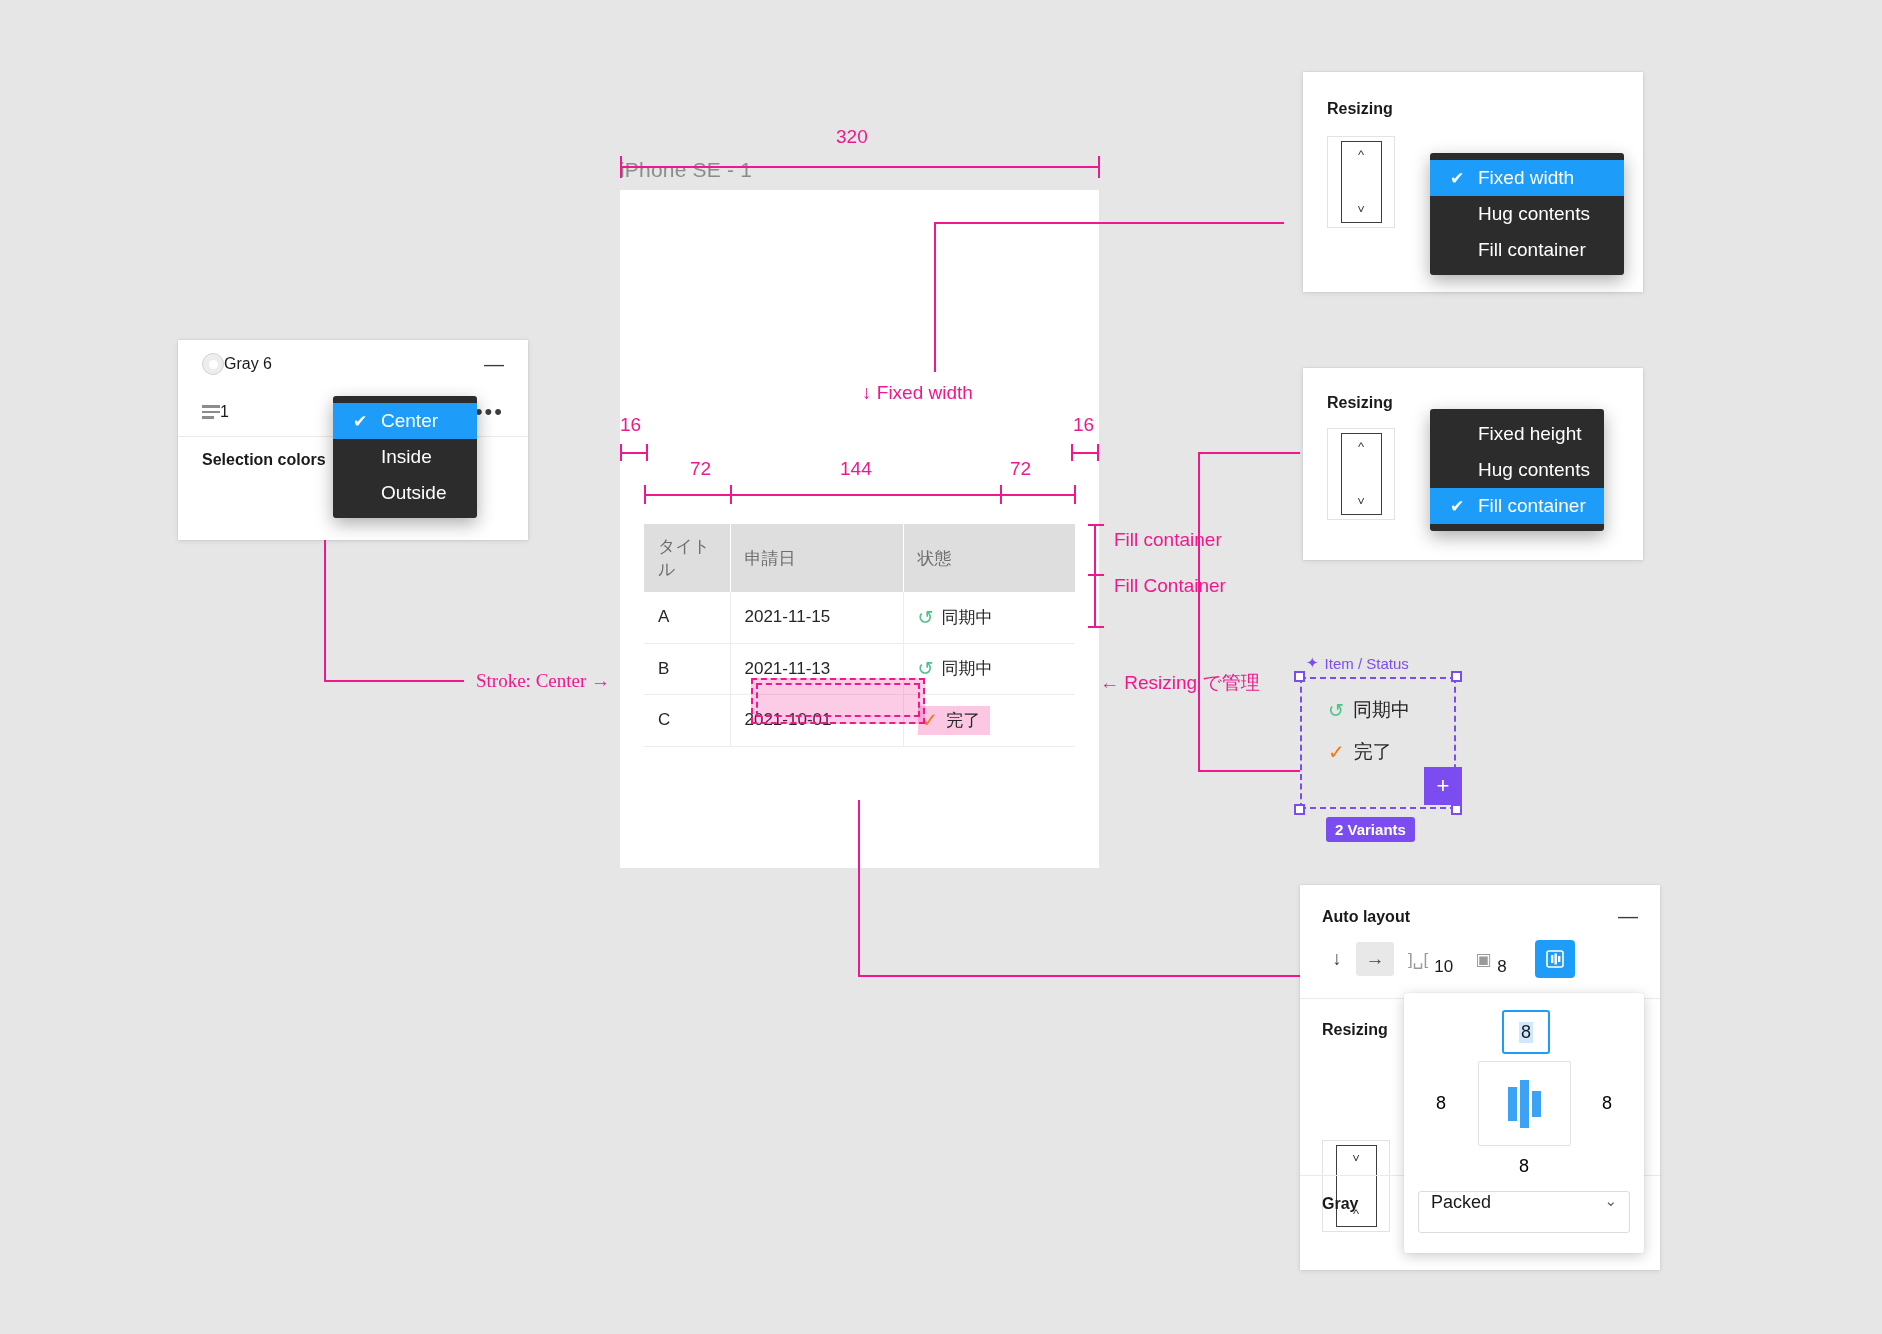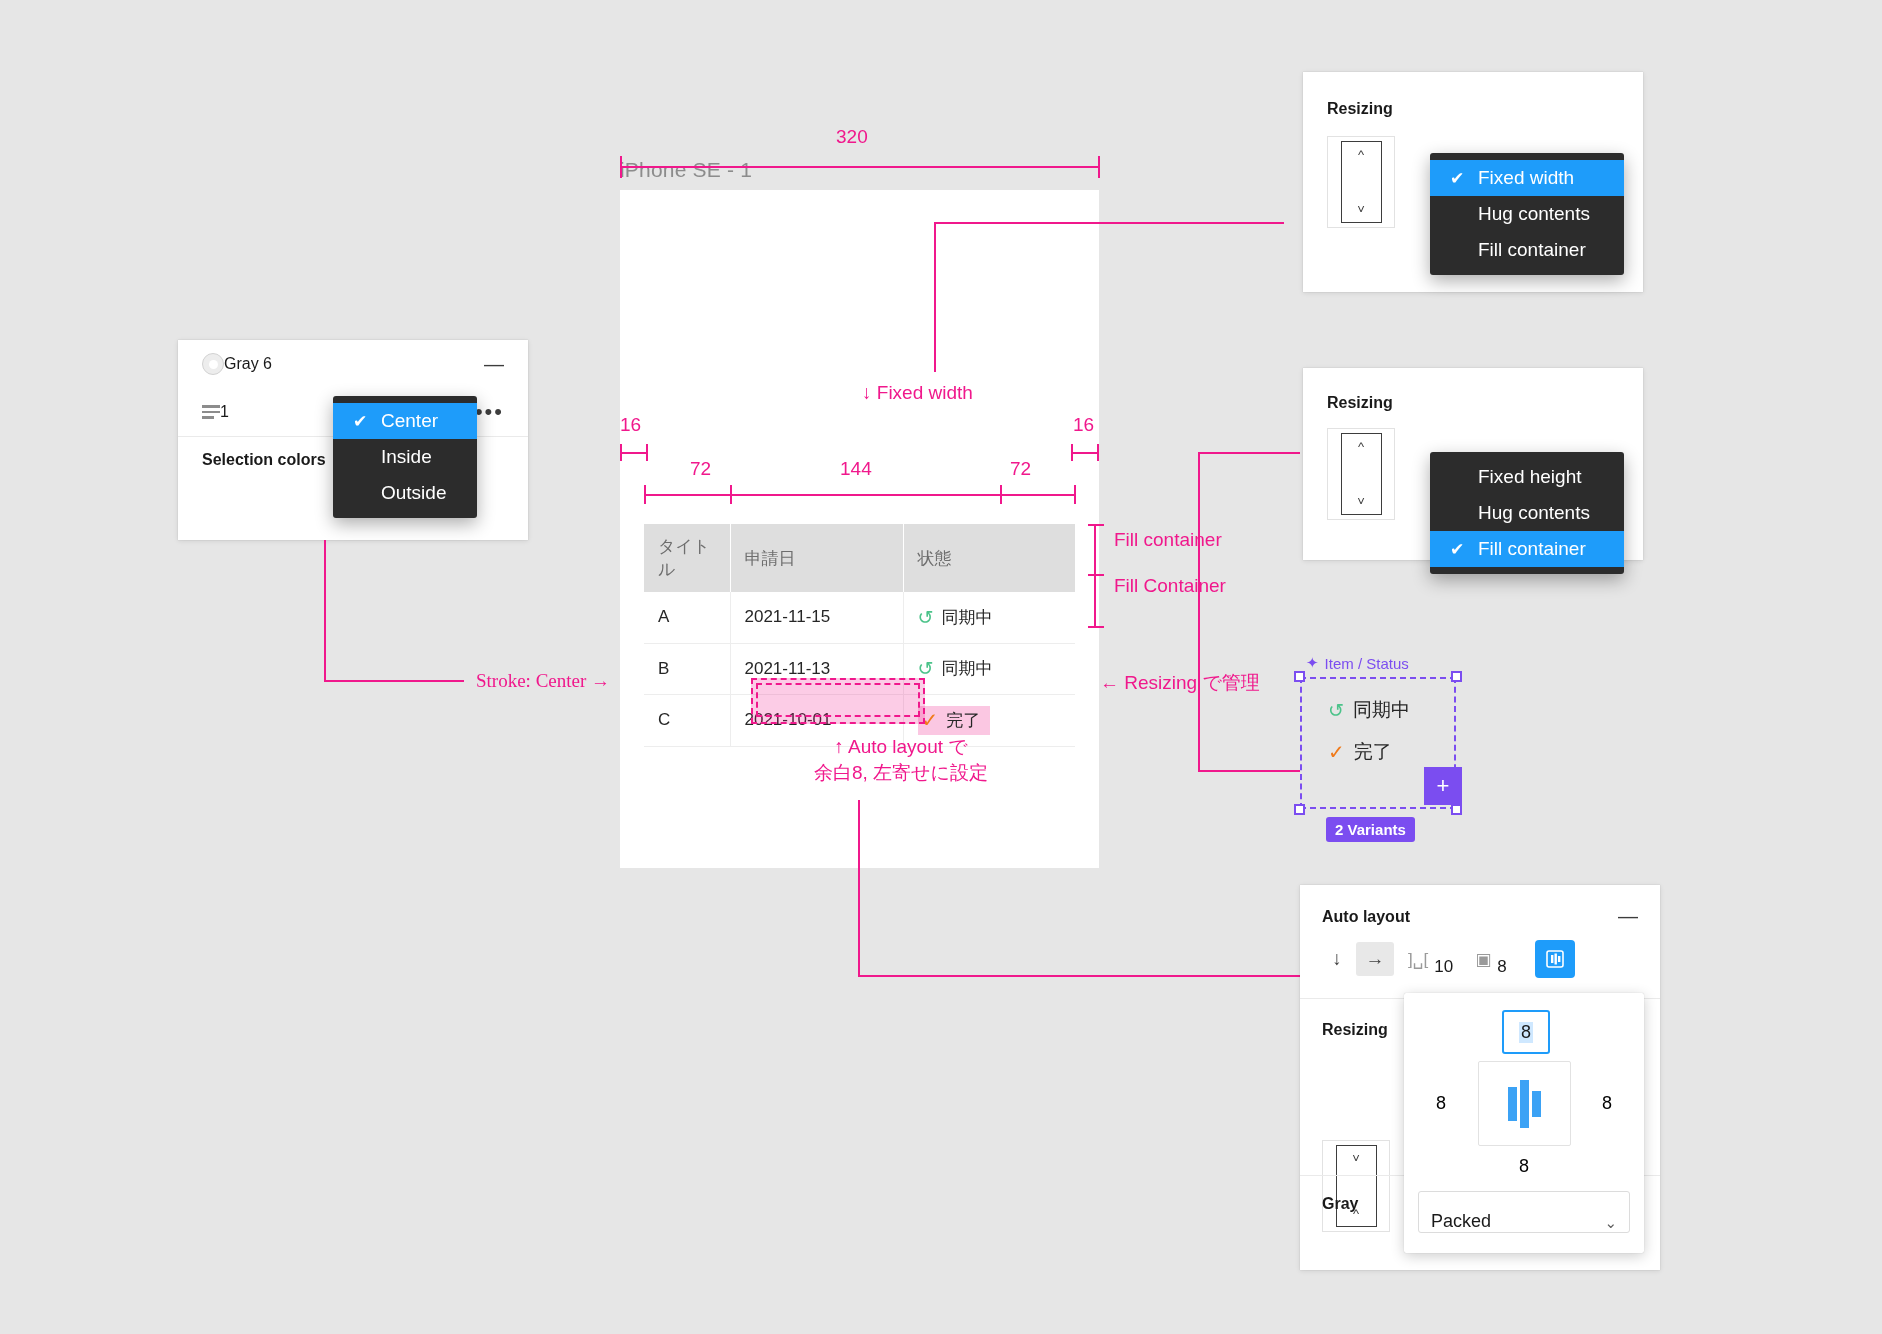--- a/index.html
+++ b/index.html
@@ -186,21 +186,21 @@
     border: 1px solid #e2e2e2; border-radius: 2px;
     display:flex; align-items:center; justify-content:center; gap: 3px;
   }
   #pad-center i { display:block; background:#3ba2f5; width: 9px; }
   #pad-left  { position:absolute; left: 32px; top: 100px; font-size: 18px; }
   #pad-right { position:absolute; right: 32px; top: 100px; font-size: 18px; }
   #pad-bottom{ position:absolute; left: 0; right:0; top: 163px; text-align:center; font-size: 18px; }
   #pad-select {
     position:absolute; left: 14px; right: 14px; top: 198px; height: 42px;
     border: 1px solid #dcdcdc; border-radius: 3px;
-    display:flex; align-items:flex-end; padding: 0 12px;
+    display:flex; align-items:flex-start; padding: 0 12px;
     font-size: 18px; color: #1a1a1a;
   }
   #pad-select .chev { margin-left:auto; color:#5a5a5a; font-size: 15px; }
 
   
   .anno { position:absolute; color:#f0188c; font-size:19px; white-space:nowrap; line-height: 1.35;}
   .anno.center { text-align:center; }
 </style>
 </head>
 <body>
@@ -278,24 +278,20 @@
             </span>
           </td>
         </tr>
       </tbody>
     </table>
   </div>
 
   <div class="abs" id="sel-cell-overlay"></div>
   <div class="abs" id="sel-cell-inner"></div>
 
-  <div class="anno center" style="left:796px; top:734px; width:210px;">
-    <div>↑ Auto layout で</div>
-    <div>余白8, 左寄せに設定</div>
-  </div>
   <div class="lead" style="left:858px; top:800px; width:1.6px; height:176px;"></div>
   <div class="lead" style="left:858px; top:975px; width:442px; height:1.6px;"></div>
 
   <div class="dim-line-v" style="left:1094px; top:524px; height:52px;"></div>
   <div class="dim-cap-h" style="left:1088px; top:524px; width:16px;"></div>
   <div class="dim-cap-h" style="left:1088px; top:574px; width:16px;"></div>
   <div class="dim-line-v" style="left:1094px; top:576px; height:52px;"></div>
   <div class="dim-cap-h" style="left:1088px; top:626px; width:16px;"></div>
 
   <div class="anno" style="left:1114px; top:527px;">Fill container</div>
@@ -376,21 +372,21 @@
     <div class="panel-title" style="padding:26px 24px 0;">Resizing</div>
     <div style="padding:16px 0 0 24px;">
       <div class="resize-box">
         <div class="resize-inner">
             <span>^</span>
             <span>˅</span>
           </div>
       </div>
     </div>
   </div>
-  <div class="menu abs" style="left:1430px; top:409px; width:194px;margin-top:43px;">
+  <div class="menu abs" style="left:1430px; top:409px; width:174px;">
     <div class="menu-item">
       <span class="tick"></span>
       <span>Fixed height</span>
     </div>
     <div class="menu-item">
       <span class="tick"></span>
       <span>Hug contents</span>
     </div>
     <div class="menu-item sel">
       <span class="tick">✔</span>

